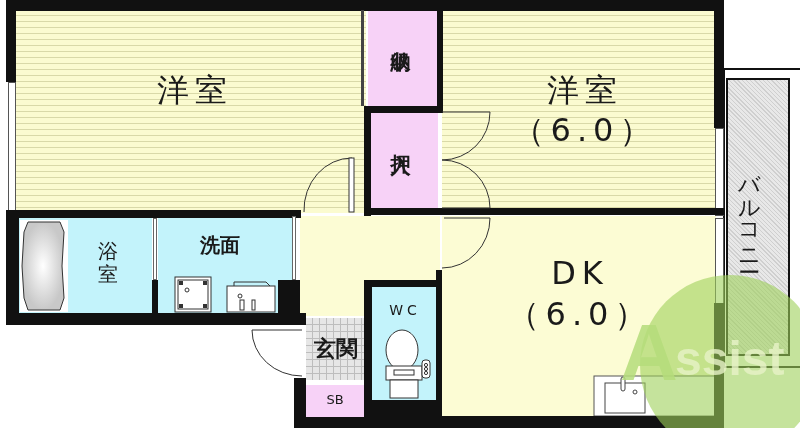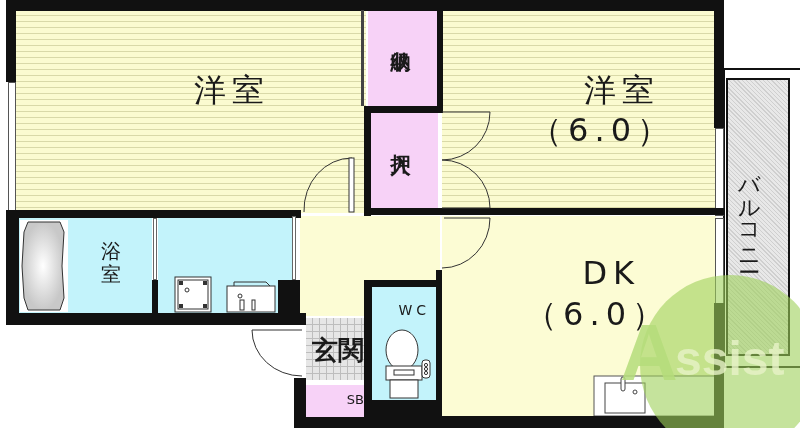--- a/index.html
+++ b/index.html
@@ -16,21 +16,21 @@
   .tile {
     background-color:#e6e6e6;
     background-image:
       repeating-linear-gradient(to right, transparent 0px, transparent 6px, #bdbdbd 6px, #bdbdbd 7px),
       repeating-linear-gradient(to bottom, transparent 0px, transparent 6px, #bdbdbd 6px, #bdbdbd 7px);
   }
   .balcony {
     background-color:#e8e8e8;
     background-image: repeating-linear-gradient(45deg, #e8e8e8 0px, #e8e8e8 2px, #cfcfcf 2px, #cfcfcf 3px);
   }
-  .label { position:absolute; color:#1a1a1a; text-align:right; line-height:1.15; }
+  .label { position:absolute; color:#1a1a1a; text-align:center; line-height:1.15; }
   .big { font-size:32px; letter-spacing:6px; }
   .mid { font-size:21px; font-weight:bold; }
   .vert { writing-mode:vertical-rl; text-orientation:upright; }
   .window { position:absolute; background:#ffffff; border:1px solid #555; }
   svg { position:absolute; overflow:visible; }
 </style>
 </head>
 <body>
 
 <div class="abs" style="left:0;top:0;width:800px;height:428px;">
@@ -58,20 +58,21 @@
         <radialGradient id="tub" cx="50%" cy="50%" r="50%">
           <stop offset="0%" stop-color="#ffffff"></stop>
           <stop offset="100%" stop-color="#c8c8c8"></stop>
         </radialGradient>
       </defs>
     <path d="M8 4 L40 4 L44 14 L42 48 L44 80 L40 92 L8 92 L4 80 L2 48 L4 14 Z" fill="url(#tub)" stroke="#333" stroke-width="1"></path>
   </svg>
   <div class="label" style="left:95px;top:240px;width:26px;font-size:20px;font-weight:normal;">浴室</div>
 
   <div class="abs wet" style="left:158px;top:216px;width:136px;height:98px;"></div>
+  <div class="label mid" style="left:190px;top:234px;width:60px;font-size:20px;">洗面</div>
   <svg style="left:174px;top:276px;" width="40" height="38">
     <rect x="1" y="1" width="36" height="35" fill="#fff" stroke="#333"></rect>
     <rect x="4" y="4" width="30" height="29" fill="none" stroke="#333"></rect>
     <circle cx="13" cy="14" r="2" fill="none" stroke="#333"></circle>
     <rect x="5" y="5" width="4" height="4" fill="#333"></rect>
       <rect x="29" y="5" width="4" height="4" fill="#333"></rect>
     <rect x="5" y="28" width="4" height="4" fill="#333"></rect>
       <rect x="29" y="28" width="4" height="4" fill="#333"></rect>
   </svg>
   <svg style="left:226px;top:280px;" width="50" height="34">
@@ -89,21 +90,21 @@
     <rect x="2" y="38" width="36" height="14" fill="#fff" stroke="#333"></rect>
     <rect x="10" y="42" width="20" height="5" fill="none" stroke="#333"></rect>
     <rect x="6" y="52" width="28" height="18" fill="#fff" stroke="#333"></rect>
     <rect x="38" y="32" width="8" height="18" rx="3" fill="#fff" stroke="#333"></rect>
     <circle cx="42" cy="37" r="1.6" fill="none" stroke="#333"></circle>
     <circle cx="42" cy="41" r="1.6" fill="none" stroke="#333"></circle>
     <circle cx="42" cy="45" r="1.6" fill="none" stroke="#333"></circle>
   </svg>
 
   <div class="abs tile" style="left:306px;top:318px;width:58px;height:62px;"></div>
-  <div class="label" style="left:308px;top:336px;width:56px;font-size:26px;font-weight:bold;">玄関</div>
+  <div class="label" style="left:308px;top:336px;width:56px;font-size:22px;font-weight:bold;">玄関</div>
 
   <div class="abs closet" style="left:306px;top:385px;width:58px;height:32px;"></div>
   <div class="label" style="left:306px;top:393px;width:58px;font-size:13px;">SB</div>
 
   <svg style="left:593px;top:375px;" width="128" height="42">
     <rect x="1" y="1" width="124" height="40" fill="#fff" stroke="#555"></rect>
     <rect x="12" y="8" width="40" height="30" fill="#fff" stroke="#444"></rect>
     <rect x="28" y="2" width="4" height="14" rx="2" fill="#fff" stroke="#444"></rect>
     <circle cx="42" cy="17" r="2" fill="none" stroke="#444"></circle>
   </svg>

